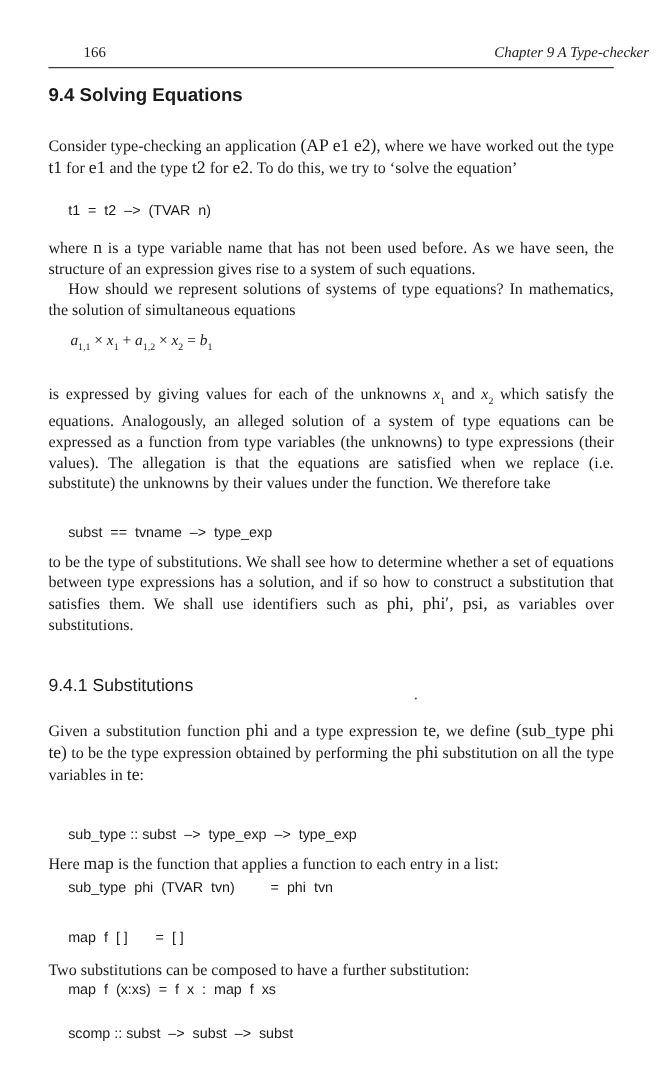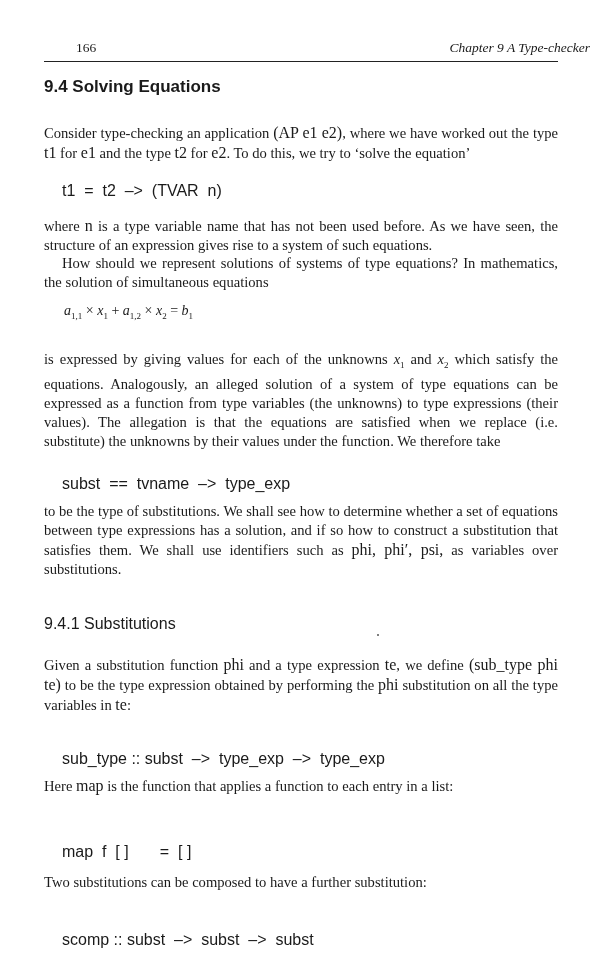--- a/index.html
+++ b/index.html
@@ -8,21 +8,21 @@
   .serif { font-family:"Liberation Serif", "DejaVu Serif", serif; }
   .sans { font-family:"Liberation Sans", "DejaVu Sans", sans-serif; }
   .running-head { position:absolute; top:40px; left:0; width:514px; height:20px; font-size:13.5px;margin-left:32px; }
   .running-head .num { position:absolute; left:0; top:0; }
   .running-head .chap { position:absolute; right:0; top:0; font-style:italic; }
   .rule { position:absolute; top:61px; left:0; width:514px; height:1px; background:#222; }
   h1 { position:absolute; top:77px; left:0; margin:0; font-size:17px; font-weight:bold; }
   h2 { position:absolute; margin:0; font-size:16px; font-weight:normal; }
   .para { position:absolute; left:0; width:514px; font-size:14.6px; line-height:19px; text-align:justify; margin:0; }
   .indent { text-indent:18px; }
-  .code { position:absolute; left:18px; font-size:16px; line-height:16px; white-space:pre; }
+  .code { position:absolute; left:18px; font-size:13px; line-height:16px; white-space:pre; }
   .ic { font-family:Liberation Serif, serif; font-size:16px; }
   .math { position:absolute; left:20px; font-family:"Liberation Serif", serif; font-size:14px; line-height:17px; font-style:italic; }
   .math .up { font-style:normal; }
   .math sub { font-size:9px; font-style:normal;text-align:center; }
   .dot { position:absolute; left:377px; top:634px; width:2px; height:2px; background:#555; border-radius:1px; }
 </style>
 </head>
 <body>
 
 <div class="page">
@@ -52,26 +52,28 @@
   <div class="code sans" style="top:476px;">subst  ==  tvname  –&gt;  type_exp</div>
 
   <p class="para serif" style="top:502px;"><span>to be the type of substitutions. We shall see how to determine whether a set of equations between type expressions has a solution, and if so how to construct a substitution that satisfies them. We shall use identifiers such as </span><span class="ic">phi,  phi′,  psi,</span><span> as variables over substitutions.</span></p>
 
   <h2 class="sans" style="top:615px;">9.4.1  Substitutions</h2>
 
   <p class="para serif" style="top:655px;"><span>Given a substitution function </span><span class="ic">phi</span><span> and a type expression </span><span class="ic">te</span><span>, we define </span><span class="ic">(sub_type  phi  te)</span><span> to be the type expression obtained by performing the </span><span class="ic">phi</span><span> substitution on all the type variables in </span><span class="ic">te</span><span>:</span></p>
 
   <div class="code sans" style="top:719px;">
     <div>sub_type :: subst  –&gt;  type_exp  –&gt;  type_exp</div>
+    <div>sub_type  phi  (TVAR  tvn)         =  phi  tvn</div>
   </div>
 
   <p class="para serif" style="top:776px;"><span>Here </span><span class="ic">map</span><span> is the function that applies a function to each entry in a list:</span></p>
 
   <div class="code sans" style="top:812px;">
     <div>map  f  [ ]       =  [ ]</div>
+    <div>map  f  (x:xs)  =  f  x  :  map  f  xs</div>
   </div>
 
   <p class="para serif" style="top:873px;">Two substitutions can be composed to have a further substitution:</p>
 
   <div class="code sans" style="top:900px;">
     <div>scomp :: subst  –&gt;  subst  –&gt;  subst</div>
     
   </div>
 </div>
 

